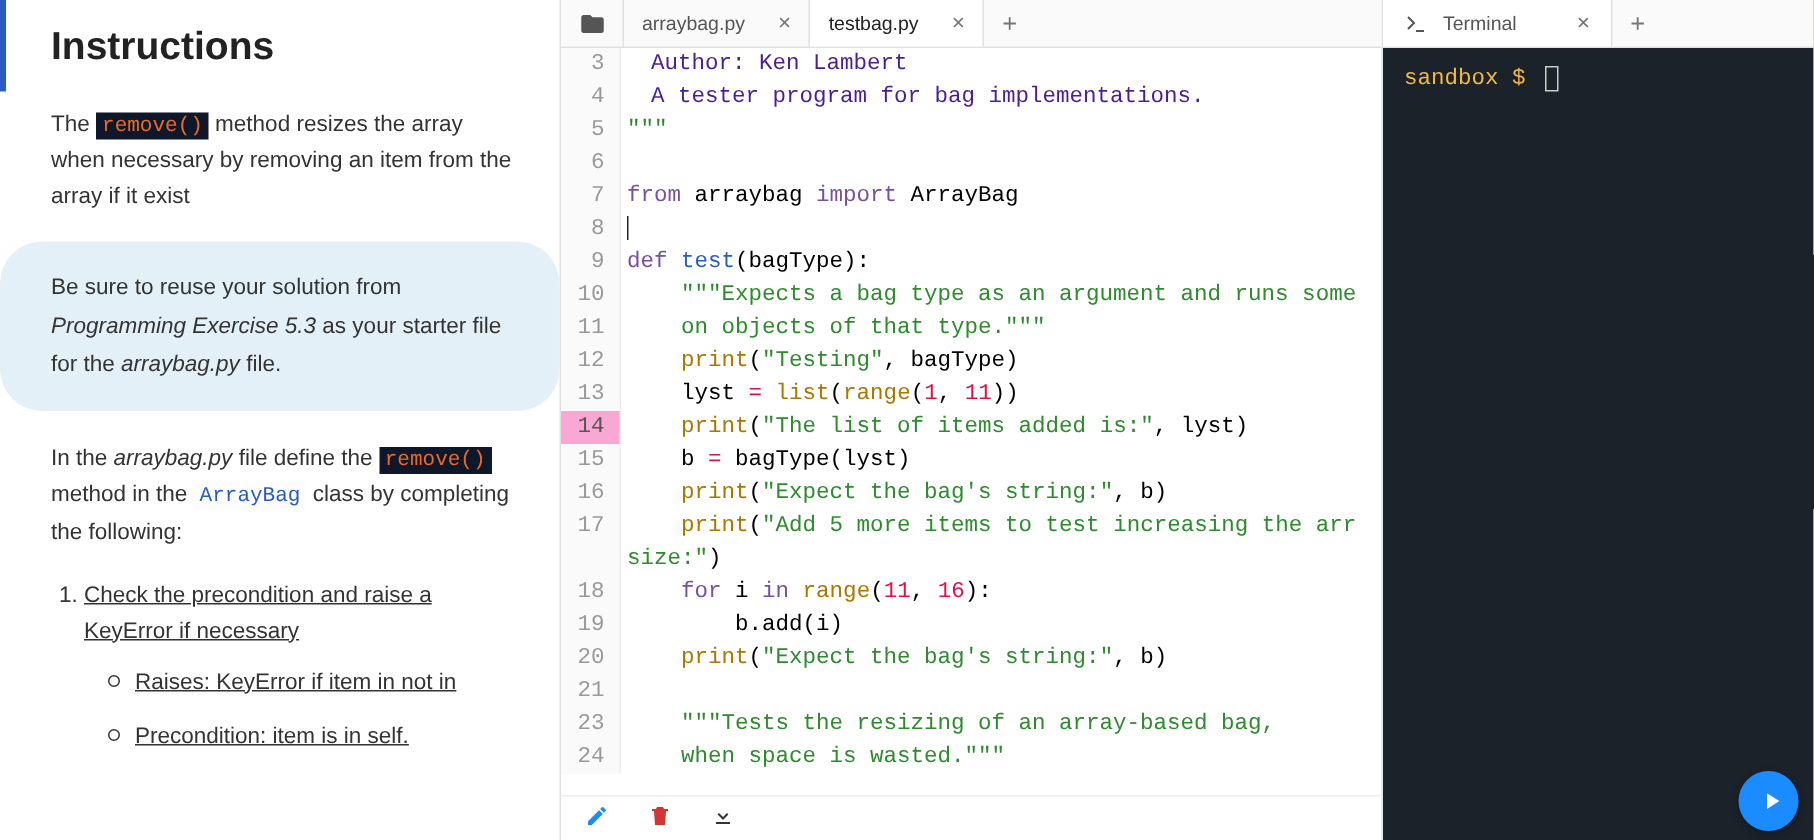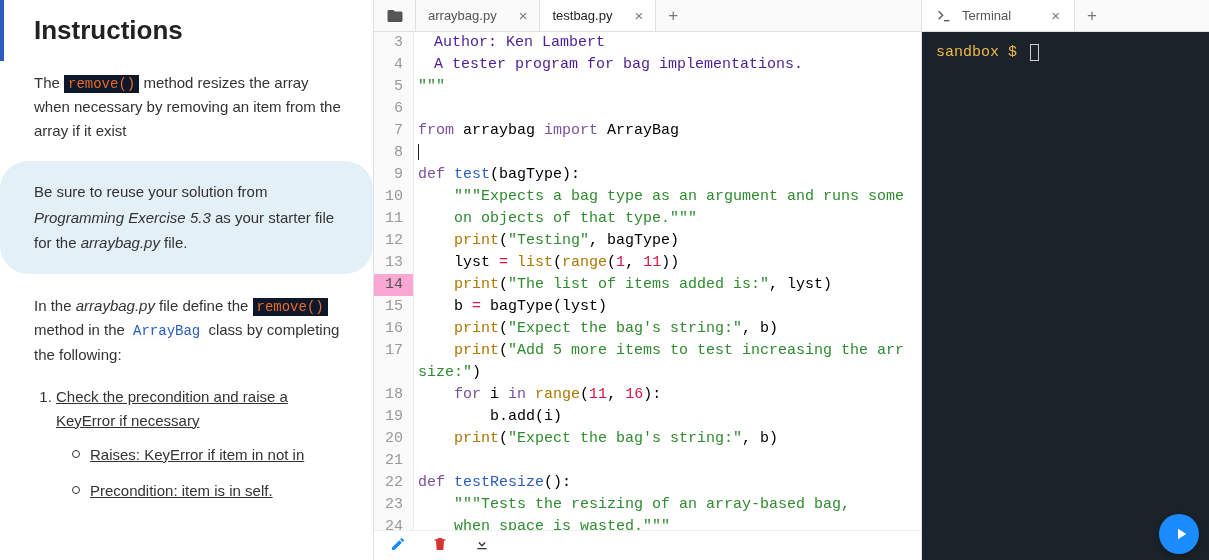--- a/index.html
+++ b/index.html
@@ -111,21 +111,20 @@
       <div class="code-line"><div class="gutter">13</div><div class="code-content"><span>    lyst </span><span class="tok-op">=</span><span> </span><span class="tok-builtin">list</span><span>(</span><span class="tok-builtin">range</span><span>(</span><span class="tok-number">1</span><span>, </span><span class="tok-number">11</span><span>))</span></div></div>
       <div class="code-line"><div class="gutter highlight">14</div><div class="code-content"><span>    </span><span class="tok-builtin">print</span><span>(</span><span class="tok-string">"The list of items added is:"</span><span>, lyst)</span></div></div>
       <div class="code-line"><div class="gutter">15</div><div class="code-content"><span>    b </span><span class="tok-op">=</span><span> bagType(lyst)</span></div></div>
       <div class="code-line"><div class="gutter">16</div><div class="code-content"><span>    </span><span class="tok-builtin">print</span><span>(</span><span class="tok-string">"Expect the bag's string:"</span><span>, b)</span></div></div>
       <div class="code-line"><div class="gutter">17</div><div class="code-content"><span>    </span><span class="tok-builtin">print</span><span>(</span><span class="tok-string">"Add 5 more items to test increasing the arr</span></div></div>
       <div class="code-line"><div class="gutter"></div><div class="code-content"><span class="tok-string">size:"</span><span>)</span></div></div>
       <div class="code-line"><div class="gutter">18</div><div class="code-content"><span>    </span><span class="tok-keyword">for</span><span> i </span><span class="tok-keyword">in</span><span> </span><span class="tok-builtin">range</span><span>(</span><span class="tok-number">11</span><span>, </span><span class="tok-number">16</span><span>):</span></div></div>
       <div class="code-line"><div class="gutter">19</div><div class="code-content"><span>        b.add(i)</span></div></div>
       <div class="code-line"><div class="gutter">20</div><div class="code-content"><span>    </span><span class="tok-builtin">print</span><span>(</span><span class="tok-string">"Expect the bag's string:"</span><span>, b)</span></div></div>
       <div class="code-line"><div class="gutter">21</div><div class="code-content"><span></span></div></div>
-      <div class="code-line"><div class="gutter">22</div><div class="code-content"><span class="tok-def">def</span><span> </span><span class="tok-func">testResize</span><span>():</span></div></div>
       <div class="code-line"><div class="gutter">23</div><div class="code-content"><span>    </span><span class="tok-string">"""Tests the resizing of an array-based bag,</span></div></div>
       <div class="code-line"><div class="gutter">24</div><div class="code-content"><span class="tok-string">    when space is wasted."""</span></div></div>
     </div>
   <div class="editor-toolbar">
     <span><svg viewBox="0 0 24 24" fill="#1a8cff">
           <path d="M3 17.25V21h3.75L17.81 9.94l-3.75-3.75L3 17.25zM20.71 7.04a1 1 0 0 0 0-1.41l-2.34-2.34a1 1 0 0 0-1.41 0l-1.83 1.83 3.75 3.75 1.83-1.83z"></path>
         </svg></span>
     <span><svg viewBox="0 0 24 24" fill="#d63333">
           <path d="M6 7h12l-1 14H7L6 7zm3-4h6l1 2h4v2H4V5h4l1-2z"></path>
         </svg></span>

